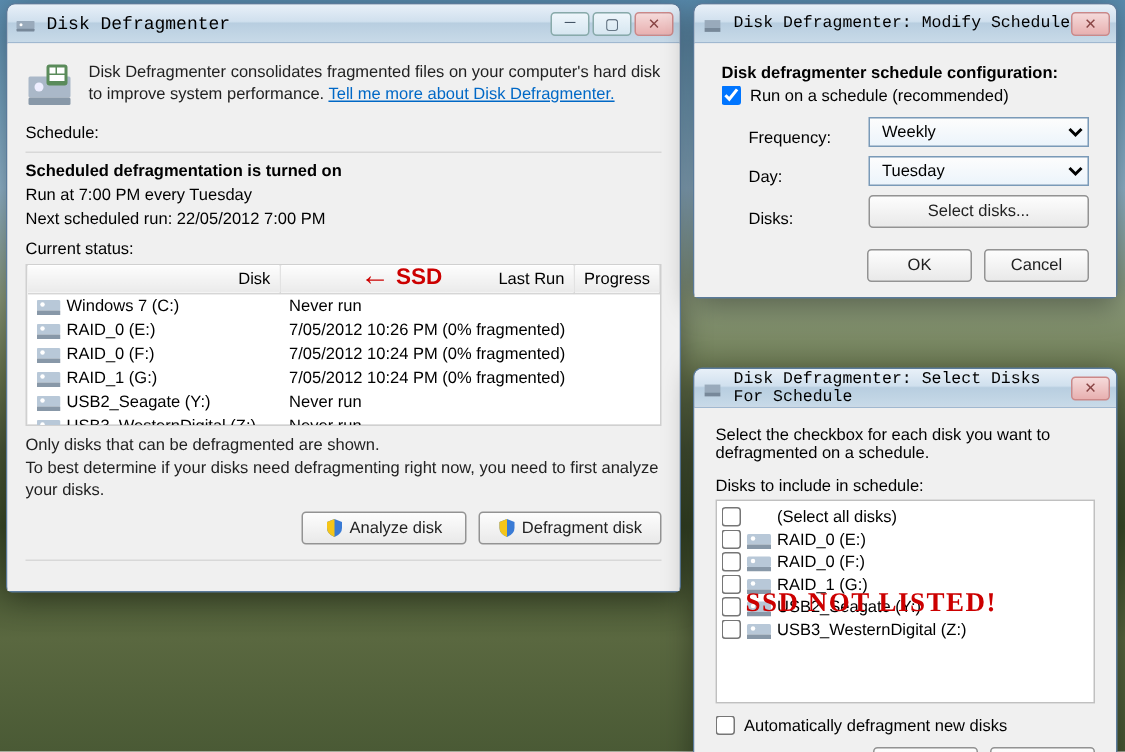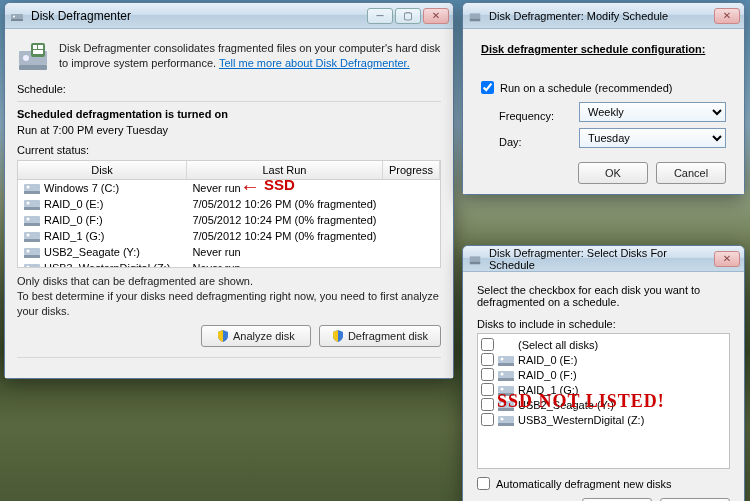--- a/index.html
+++ b/index.html
@@ -11,21 +11,21 @@
   position: absolute; background: #f0f0f0; border: 1px solid #5a7a9a;
   border-radius: 6px 6px 4px 4px; box-shadow: 0 4px 20px rgba(0,0,0,0.4);
   font-size: 11px;
 }
 .titlebar {
   height: 26px; background: linear-gradient(to bottom, #e8f0f8 0%, #d0e0ee 45%, #b8cee0 50%, #c8dae8 100%);
   border-radius: 5px 5px 0 0; display: flex; align-items: center; padding: 0 4px;
   border-bottom: 1px solid #a0b8d0;
 }
 .titlebar .icon { width: 16px; height: 16px; margin-right: 6px; display: inline-flex; align-items: center; justify-content: center; }
-.titlebar .title { flex: 1; color: #000; font-size: 12px; }
+.titlebar .title { flex: 1; color: #000; font-size: 12px; font-family: Liberation Mono, monospace; }
 .win-controls { display: flex; gap: 2px; }
 .win-btn {
   width: 26px; height: 16px; border: 1px solid #8aa; border-radius: 3px;
   background: linear-gradient(to bottom, #eef6fb, #d6e6f0);
   display: flex; align-items: center; justify-content: center; font-size: 10px; color: #456;
 }
 .win-btn.close { background: linear-gradient(to bottom, #f5dada, #e8b0b0); border-color: #c88; color: #844; }
 .body { padding: 12px; background: #f0f0f0; }
 .intro { display: flex; gap: 10px; margin-bottom: 10px; }
 .drive-icon { width: 32px; height: 32px; flex-shrink: 0; position: relative; }
@@ -39,21 +39,21 @@
 .hr { border: none; border-top: 1px solid #d8d8d8; margin: 6px 0; }
 .btn {
   min-width: 90px; height: 22px; padding: 0 12px;
   background: linear-gradient(to bottom, #fdfdfd, #e9e9e9);
   border: 1px solid #939393; border-radius: 3px; font-size: 11px; color: #222;
   display: inline-flex; align-items: center; justify-content: center; gap: 4px;
 }
 .table-wrap { border: 1px solid #d0d0d0; background: #fff; height: 108px; overflow-y: scroll; overflow-x: hidden; }
 table { width: 100%; border-collapse: collapse; }
 th {
-  text-align: center; font-weight: normal; font-size: 11px;
+  text-align: right; font-weight: normal; font-size: 11px;
   background: linear-gradient(to bottom, #fdfdfd, #eaeaea);
   border-right: 1px solid #d8d8d8; border-bottom: 1px solid #d0d0d0;
   padding: 3px 6px; position: sticky; top: 0;
 }
 td { padding: 2px 6px; font-size: 11px; white-space: nowrap; }
 .disk-cell { display: flex; align-items: center; gap: 4px; }
 .mini-drive { width: 16px; height: 12px; display: inline-block; }
 .help-text { font-size: 11px; color: #222; margin: 6px 0; line-height: 1.35; }
 .btn-row { display: flex; gap: 8px; justify-content: flex-end; margin-top: 6px; }
 .shield { width: 12px; height: 12px; }
@@ -66,21 +66,21 @@
 .form-label { width: 80px; font-size: 11px; }
 select.combo {
   flex: 1; height: 20px; font-size: 11px; border: 1px solid #7a9ab8;
   background: linear-gradient(to bottom, #fdfdfd, #ecf4fb); padding: 0 4px;
 }
 .check { display: flex; align-items: center; gap: 6px; font-size: 11px; margin-bottom: 8px; }
 input[type=checkbox] { width: 13px; height: 13px; }
 .disk-list { border: 1px solid #c0c0c0; background: #fff; height: 136px; overflow-y: auto; padding: 3px; }
 .disk-list-item { display: flex; align-items: center; gap: 4px; font-size: 11px; padding: 1px 0; }
 .btn.disabled { color: #a0a0a0; }
-.config-heading { font-weight: bold; font-size: 11px; margin-bottom: 26px; text-decoration: underline; }
+.config-heading { font-weight: bold; font-size: 11px; margin-bottom: 2px; }
 </style>
 </head>
 <body>
 
 <div class="window" style="left:4px; top:2px; width:450px;">
   <div class="titlebar">
     <span class="icon">
       <svg class="drive-svg" viewBox="0 0 32 32" style="width:16px;height:16px">
           <rect x="4" y="12" width="24" height="10" fill="#9ab" rx="1"></rect>
           <rect x="4" y="22" width="24" height="4" fill="#789" rx="1"></rect>
@@ -111,20 +111,21 @@
         <span>Disk Defragmenter consolidates fragmented files on your computer's hard disk to improve system performance. </span><span class="link">Tell me more about Disk Defragmenter.</span>
       </div>
     </div>
     <div class="section">
       <span class="label">Schedule:</span>
       <hr class="hr">
       <div class="row" style="justify-content:space-between; align-items:flex-start;">
         <div>
           <div class="bold">Scheduled defragmentation is turned on</div>
           <div style="margin-top:4px">Run at 7:00 PM every Tuesday</div>
+          <div style="margin-top:4px">Next scheduled run: 22/05/2012 7:00 PM</div>
         </div>
       </div>
     </div>
     <div class="section" style="margin-top:4px">
       <span class="label">Current status:</span>
       <div class="table-wrap">
         <table>
           <thead>
               <tr>
             <th style="width:42%">Disk</th>
@@ -266,20 +267,24 @@
     </label>
     <div style="padding-left:18px">
       <div class="form-row">
         <span class="form-label">Frequency:</span>
         <select class="combo"><option>Weekly</option></select>
       </div>
       <div class="form-row">
         <span class="form-label">Day:</span>
         <select class="combo"><option>Tuesday</option></select>
       </div>
+      <div class="form-row">
+        <span class="form-label">Disks:</span>
+        <button class="btn" style="flex:1">Select disks...</button>
+      </div>
     </div>
     <div class="btn-row" style="margin-top:14px">
       <button class="btn" style="min-width:70px">OK</button>
       <button class="btn" style="min-width:70px">Cancel</button>
     </div>
   </div>
 </div>
 
 <div class="window" style="left:462px; top:245px; width:283px;">
   <div class="titlebar">

